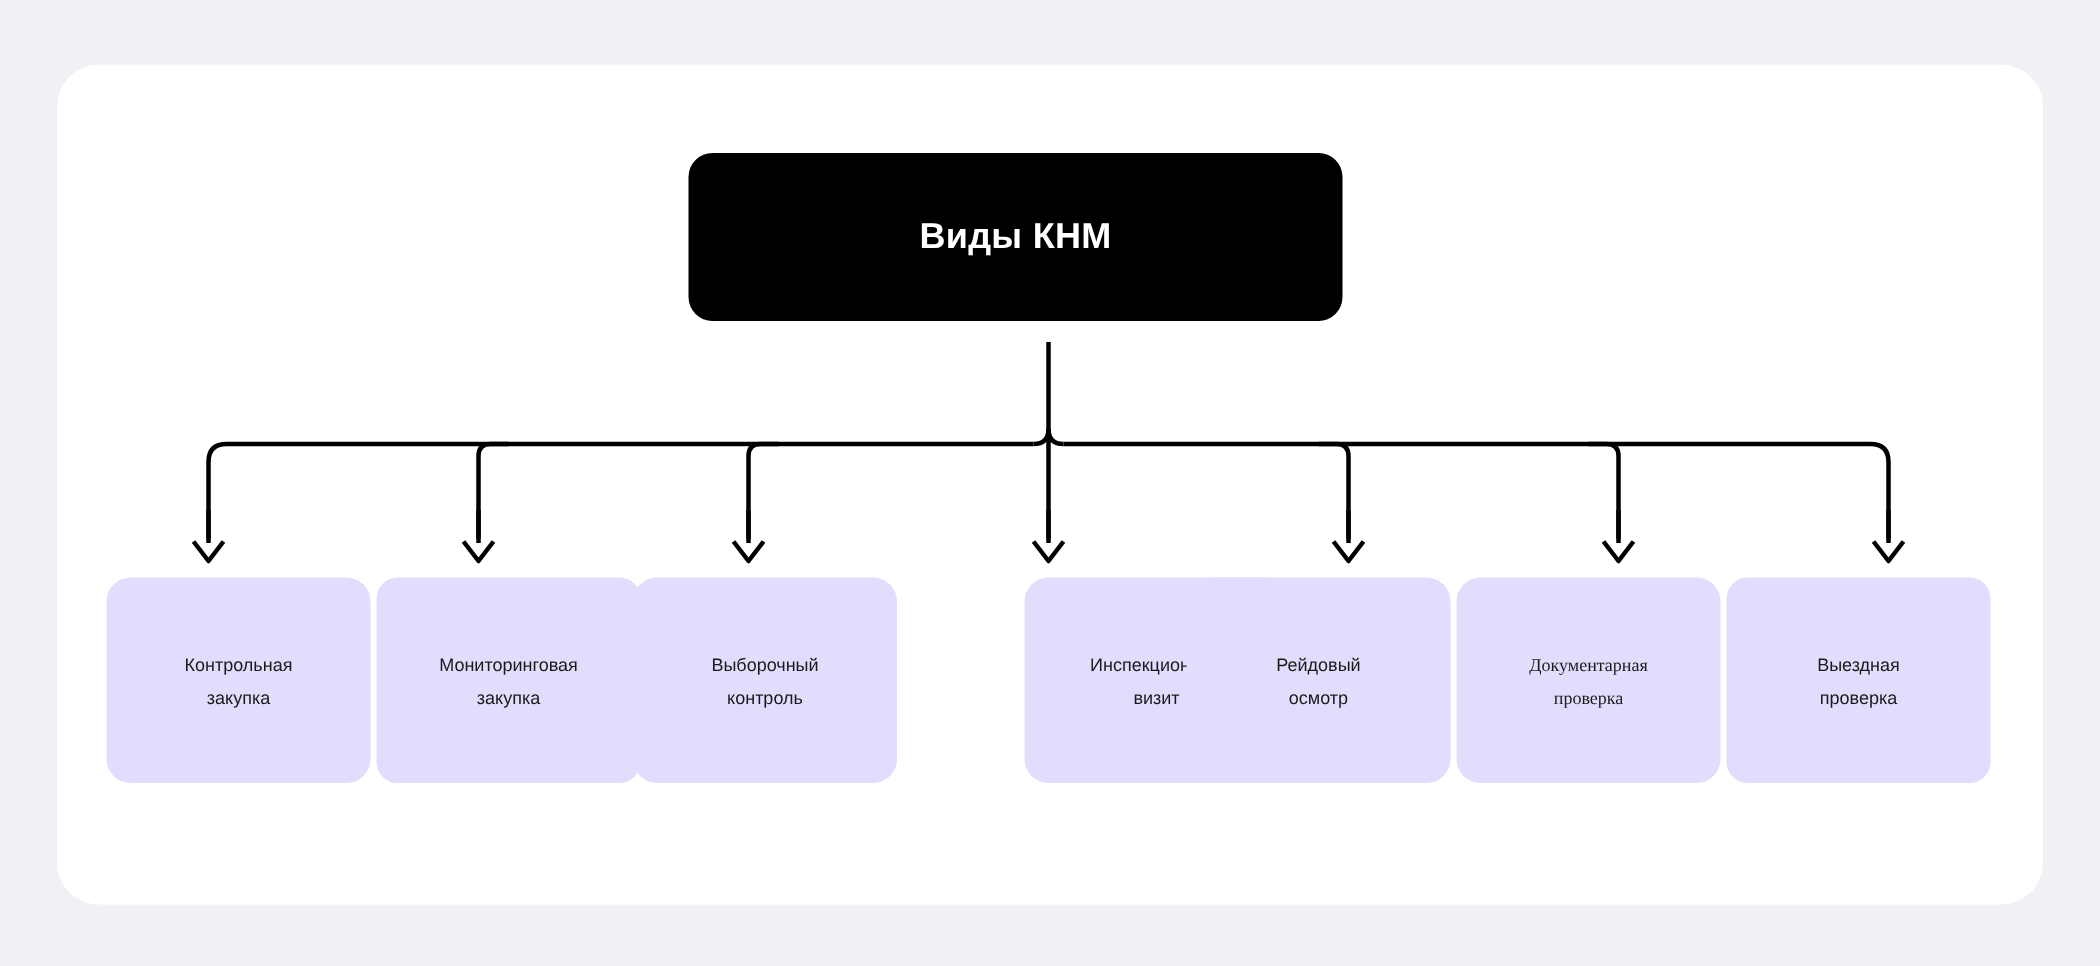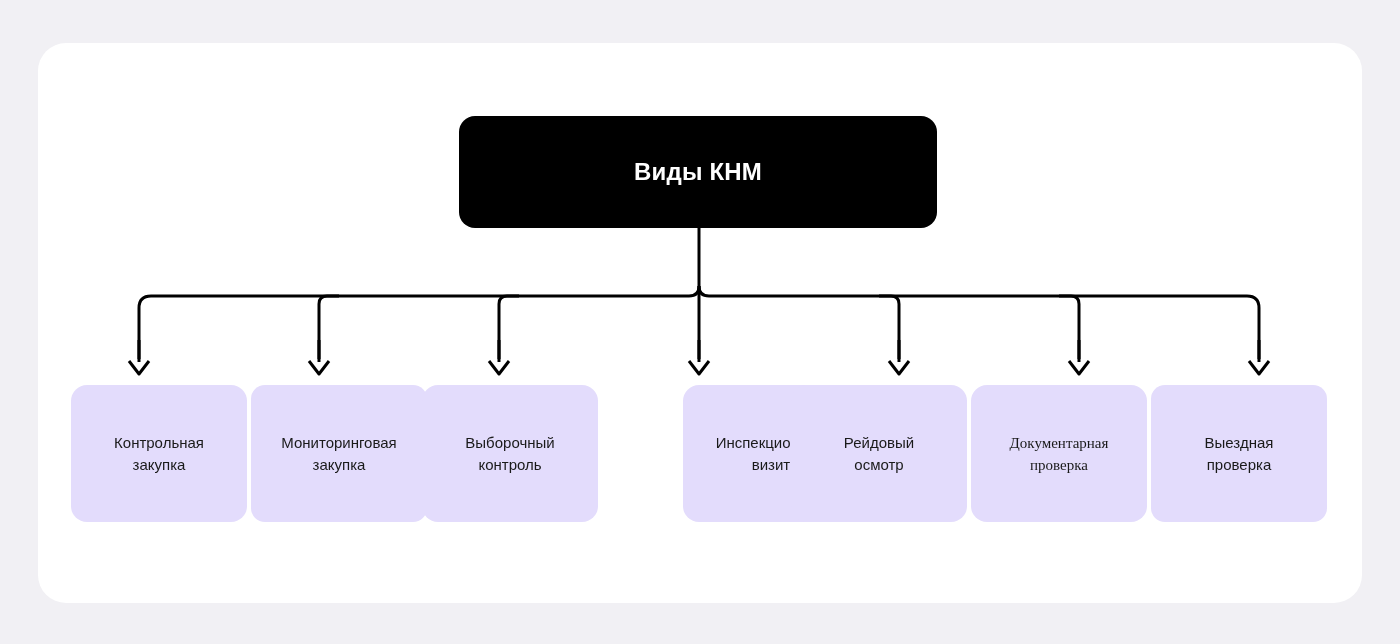--- a/index.html
+++ b/index.html
@@ -35,22 +35,22 @@
     left: 0;
     top: 0;
     width: 1400px;
     height: 644px;
     pointer-events: none;
   }
 
   #root-node {
     position: absolute;
     left: 459px;
-    top: 116px;
-    width: 478px;
+    top: 102px;
+    width: 436px;
     height: 112px;
     background: #000000;
     border-radius: 16px;
     display: flex;
     align-items: center;
     justify-content: center;
   }
   #root-node .root-label {
     color: #ffffff;
     font-size: 24px;
@@ -68,21 +68,21 @@
     background: #e3dcfc;
     border-radius: 16px;
     display: flex;
     align-items: center;
     justify-content: center;
     padding: 0 8px;
     box-sizing: border-box;
   }
   .leaf-node .leaf-label {
     color: #1a1a1a;
-    font-size: 15px;
+    font-size: 12px;
     line-height: 22px;
     text-align: center;
     font-weight: normal;
     white-space: pre-line;
   }
 </style>
 </head>
 <body>
 
 <div id="diagram-stage">

